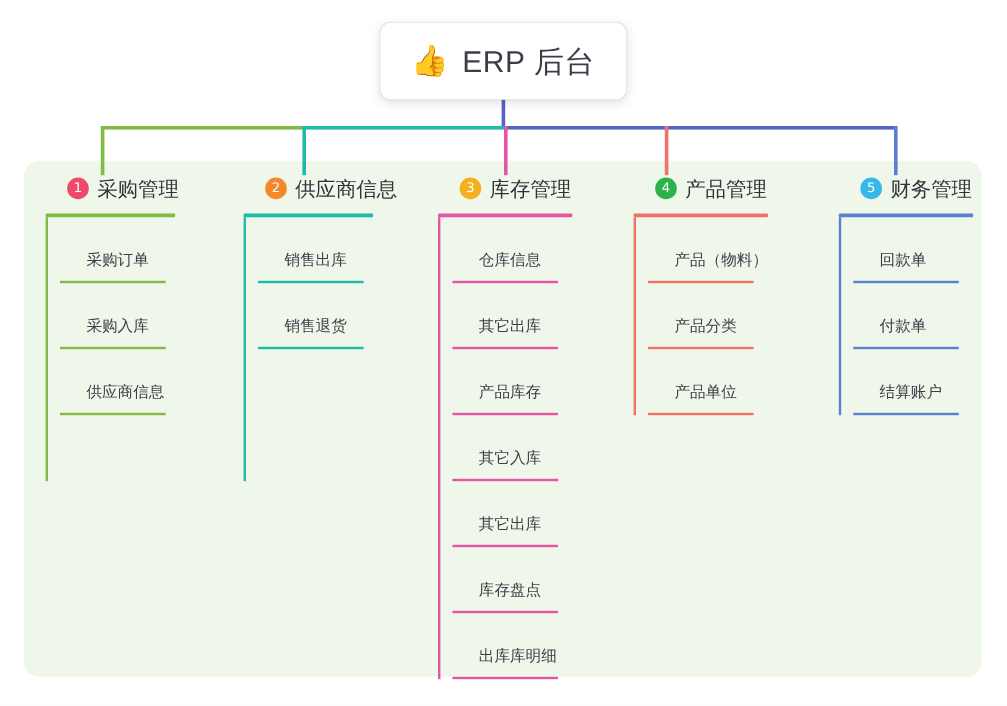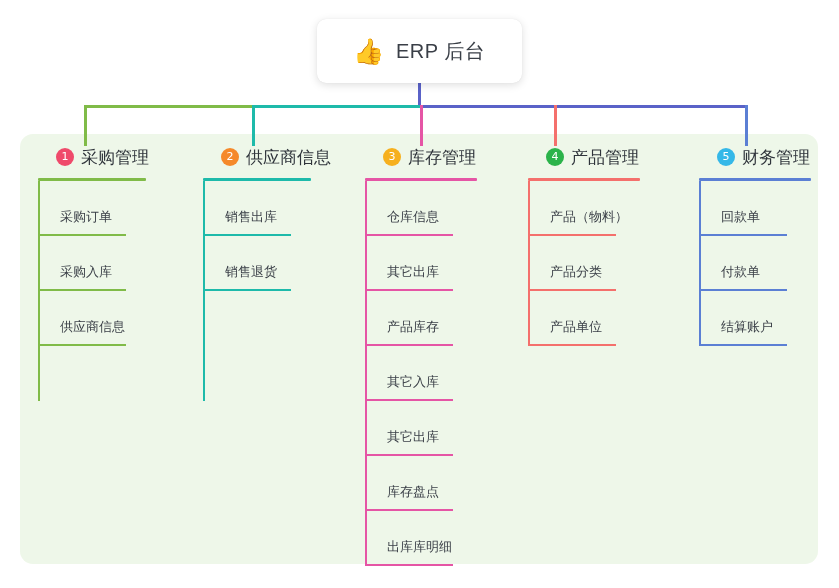--- a/index.html
+++ b/index.html
@@ -31,21 +31,21 @@
     justify-content: center;
     gap: 11px;
     z-index: 6;
   }
   #title-card .thumb {
     font-size: 25px;
     line-height: 1;
     display: block;
   }
   #title-card .ttl {
-    font-size: 20px;
+    font-size: 25px;
     color: #3a3f47;
     letter-spacing: 0.5px;
     white-space: nowrap;
   }
 
   
   .conn {
     position: absolute;
     z-index: 2;
   }
@@ -101,20 +101,21 @@
   .head-rule {
     height: 3px;
     margin-top: 9px;
     border-radius: 1px;
   }
 
   
   .leaves {
     position: relative;
     margin-top: 0px;
+    padding-left: 12px;
   }
   .stem {
     position: absolute;
     left: 0px;
     top: 0px;
     width: 2px;
   }
   .leaf {
     position: relative;
     height: 55px;

